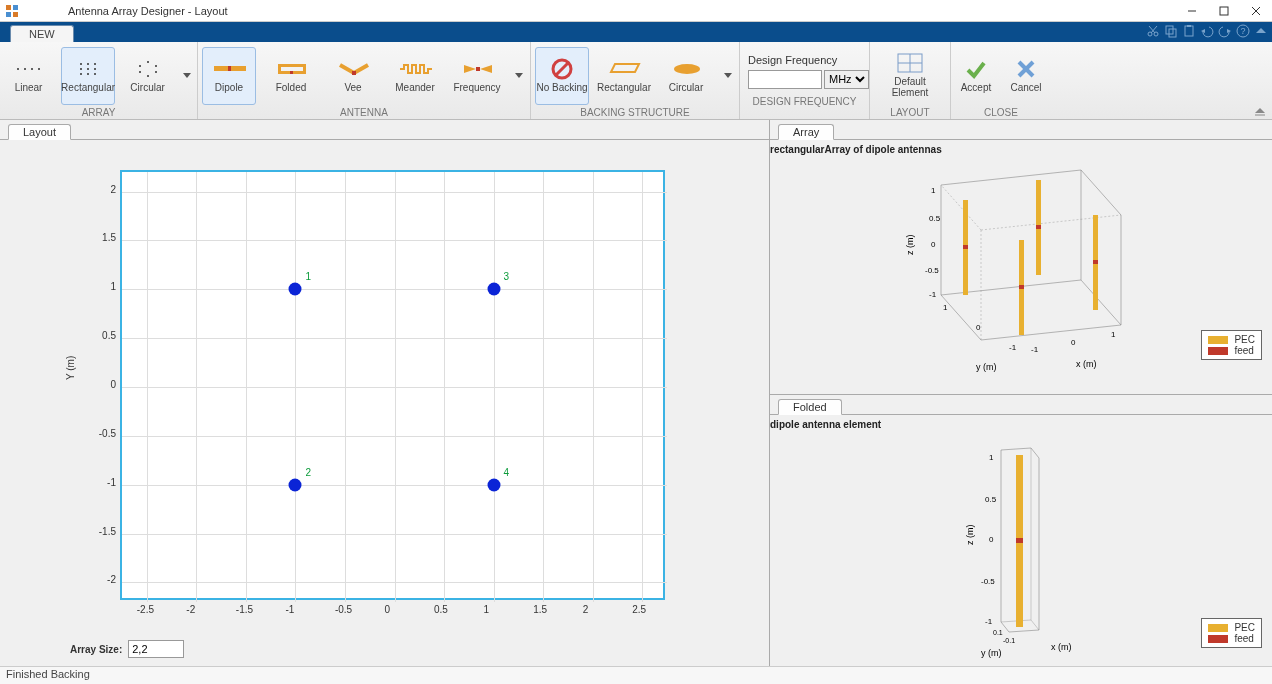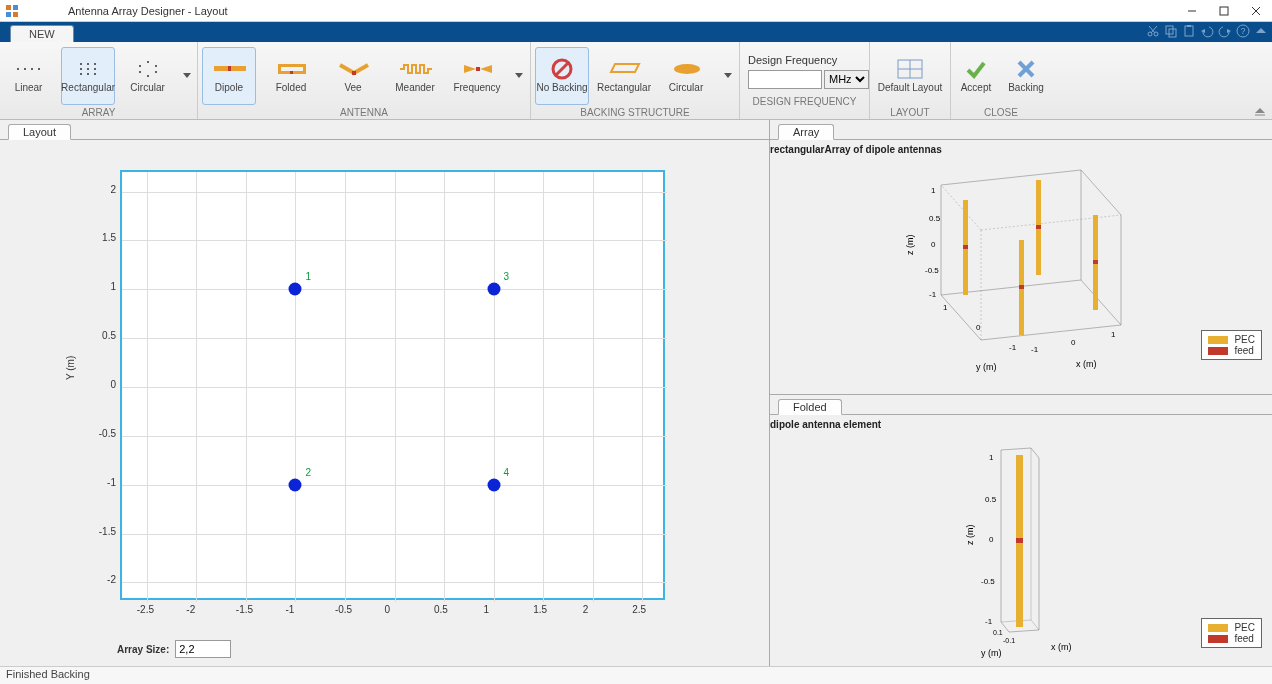--- a/index.html
+++ b/index.html
@@ -37,21 +37,21 @@
 .right-bottom { flex: 1; }
 .plot-area { position: absolute; background: #fff; border: 2px solid #3bb3e4; }
 .plot-container { position: relative; width: 100%; height: 100%; }
 .tick-label { position: absolute; font-size: 10px; color: #333; }
 .axis-label { position: absolute; font-size: 10px; color: #333; }
 .grid-line { position: absolute; background: #ddd; }
 .point { position: absolute; width: 13px; height: 13px; background: #0b24d6; border-radius: 50%; transform: translate(-50%, -50%); }
 .point-label { position: absolute; font-size: 10px; color: #0b9b3a; transform: translate(10px, -18px); }
 .array-size-row { position: absolute; left: 70px; bottom: 8px; display: flex; align-items: center; gap: 6px; }
 .array-size-row input { width: 56px; height: 18px; border: 1px solid #999; font-size: 11px; padding: 1px 3px; }
-.array-size-row .lbl { font-weight: bold; font-size: 10px; margin-left: 47px; }
+.array-size-row .lbl { font-weight: bold; font-size: 10px; }
 .mini-title { font-weight: bold; font-size: 10px; color: #222; margin-top: 4px; }
 .legend-box { position: absolute; right: 10px; border: 1px solid #666; background: #fff; padding: 3px 6px; font-size: 10px; text-align: right; }
 .legend-row { display: flex; align-items: center; gap: 6px; }
 .legend-swatch { width: 20px; height: 8px; }
 .statusbar { height: 18px; border-top: 1px solid #ccc; background: #f7f7f7; padding: 1px 6px; font-size: 11px; color: #444; }
 .svg3d { display: block; margin: 0 auto; }
 </style>
 </head>
 <body>
 
@@ -276,21 +276,21 @@
   <div class="ribbon-group">
     <div class="ribbon-row">
       <div class="ribbon-btn" style="width:72px">
         <div class="icon">
             <svg width="26" height="20">
               <rect x="1" y="1" width="24" height="18" fill="none" stroke="#7a9cc8"></rect>
               <line x1="13" y1="1" x2="13" y2="19" stroke="#7a9cc8"></line>
               <line x1="1" y1="10" x2="25" y2="10" stroke="#7a9cc8"></line>
             </svg>
           </div>
-        <div class="lbl">Default Layout</div>
+        <div class="lbl">Default Element</div>
       </div>
     </div>
     <div class="label">LAYOUT</div>
   </div>
 
   <div class="ribbon-group" style="border-right:none">
     <div class="ribbon-row">
       <div class="ribbon-btn" style="width:42px">
         <div class="icon">
             <svg width="22" height="22">
@@ -299,21 +299,21 @@
           </div>
         <div class="lbl">Accept</div>
       </div>
       <div class="ribbon-btn" style="width:42px">
         <div class="icon">
             <svg width="22" height="22">
               <line x1="4" y1="4" x2="18" y2="18" stroke="#6fa0d6" stroke-width="4"></line>
               <line x1="18" y1="4" x2="4" y2="18" stroke="#6fa0d6" stroke-width="4"></line>
             </svg>
           </div>
-        <div class="lbl">Backing</div>
+        <div class="lbl">Cancel</div>
       </div>
     </div>
     <div class="label">CLOSE</div>
   </div>
   <svg class="chevron-expand" viewBox="0 0 12 12">
       <polygon points="1,8 11,8 6,3" fill="#888"></polygon>
       <line x1="1" y1="10" x2="11" y2="10" stroke="#888"></line>
     </svg>
 </div>
 

